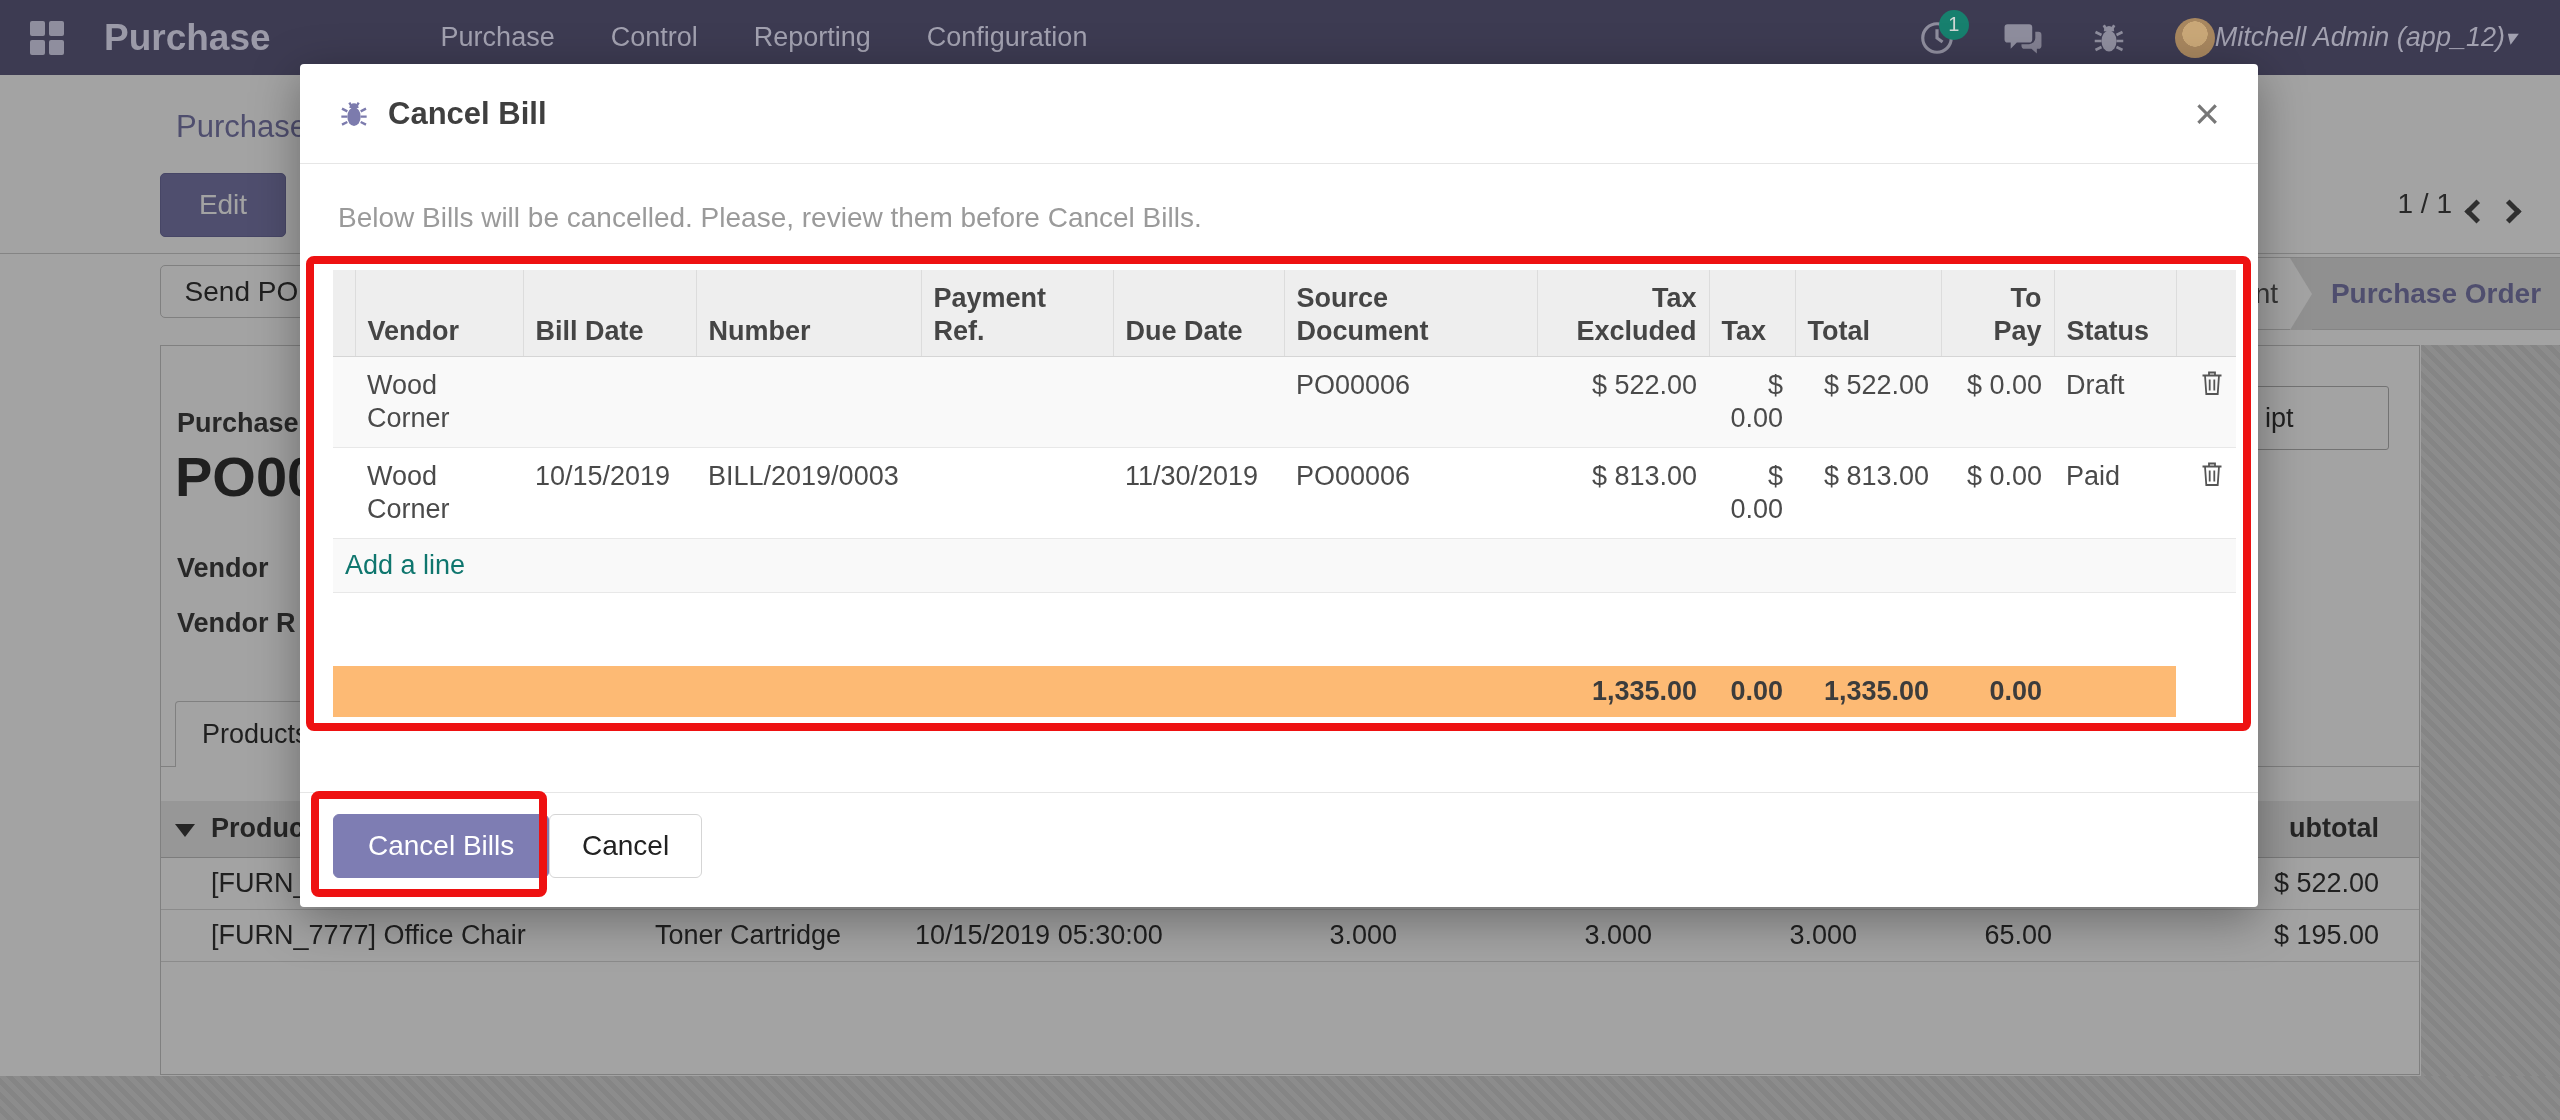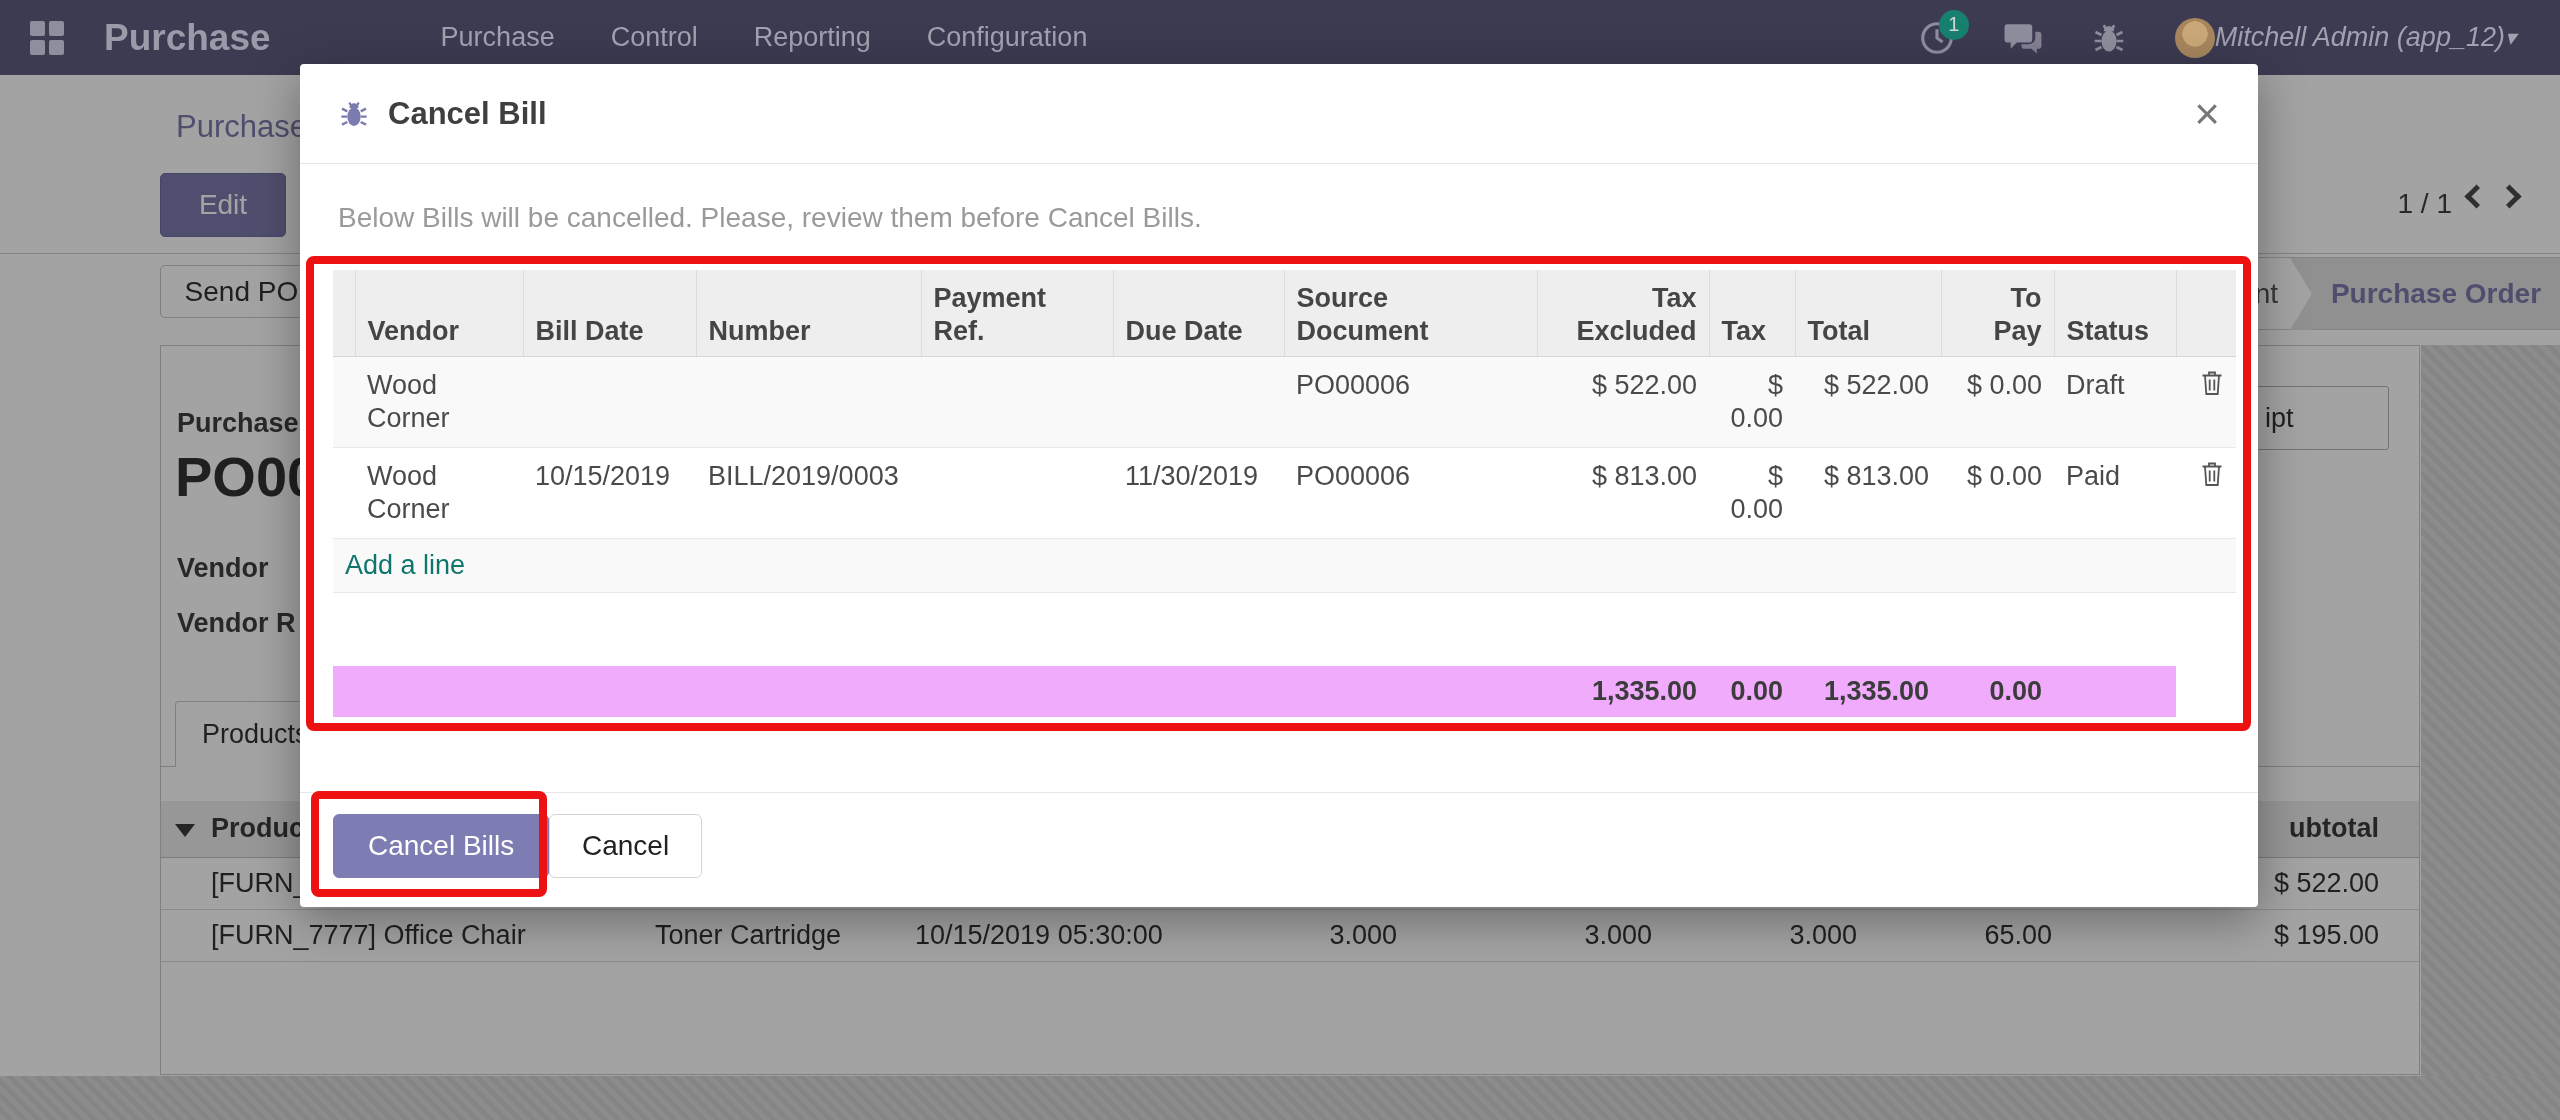--- a/index.html
+++ b/index.html
@@ -33,21 +33,21 @@
   .breadcrumb { left:176px; top:34px; font-size:31px; color:#7c7bad; cursor:pointer; }
   .btn { display:flex; align-items:center; justify-content:center; font-size:28px;
     border-radius:5px; cursor:pointer; }
   .btn-edit { left:160px; top:98px; width:126px; height:64px; background:#7c7bad;
     color:#fff; border:1px solid #6f6ea0; }
   .btn-create { left:300px; top:98px; width:122px; height:64px; background:#fff;
     color:#333; border:1px solid #c8c8c8; }
   .hdr-divider { left:0; top:178px; width:2560px; border-top:1px solid #cfcfcf; }
   .btn-send { left:160px; top:190px; width:278px; height:53px; background:#fff;
     color:#333; border:1px solid #c8c8c8; }
-  .pager { right:42px; top:113px; display:flex; align-items:flex-start; gap:16px;margin-left:10px; }
+  .pager { right:42px; top:113px; display:flex; align-items:flex-end; gap:16px;margin-left:10px; }
   .pager-count { font-size:28px; color:#3f3f3f; }
   .chev { width:17px; height:17px; border-right:5px solid #4a4a4a;
     border-bottom:5px solid #4a4a4a; cursor:pointer; }
   .chev-left { transform:rotate(135deg); }
   .chev-right { transform:rotate(-45deg); }
 
   .statusbar { right:0; top:182px; width:420px; height:73px; display:flex;
     align-items:stretch; border-top:1px solid #cfcfcf; border-bottom:1px solid #cfcfcf;
     background:#fff; }
   .sb-prev { width:150px; display:flex; align-items:center; justify-content:flex-end;
@@ -120,21 +120,21 @@
   .w-taxexc span { max-width:125px; }
   .w-topay  span { max-width:58px; }
   .mtable td { padding:12px; vertical-align:top; line-height:33px; }
   .mtable tr.r1 td { background:#f9f9f9; }
   .mtable tr.r2 td { background:#fff; border-top:1px solid #e8e8e8; }
   .mtable tr.radd td { background:#f9f9f9; border-top:1px solid #e8e8e8;
     padding:10px 12px; }
   .add-line { color:#0f766e; cursor:pointer; }
   .mtable tr.rempty td { background:#fff; border-top:1px solid #e8e8e8; height:74px;
     padding:0; }
-  .mtable tr.rtotals td { background:#f0abfc; font-weight:bold; color:#3c3c3c;
+  .mtable tr.rtotals td { background:#fdba74; font-weight:bold; color:#3c3c3c;
     padding:9px 12px; }
   .mtable tr.rtotals td.no-bg { background:#fff; }
   .trash { cursor:pointer; display:inline-block; }
 
   .modal-footer { position:absolute; left:0; bottom:0; width:100%; height:115px;
     border-top:1px solid #e6e6e6; }
   .btn-cancel-bills { position:absolute; left:33px; top:21px; height:64px;
     padding:0 34px; background:#7e7db3; border:1px solid #7e7db3; color:#fff;
     font-size:28px; border-radius:6px; cursor:pointer;
     font-family:"Liberation Sans", sans-serif; }

